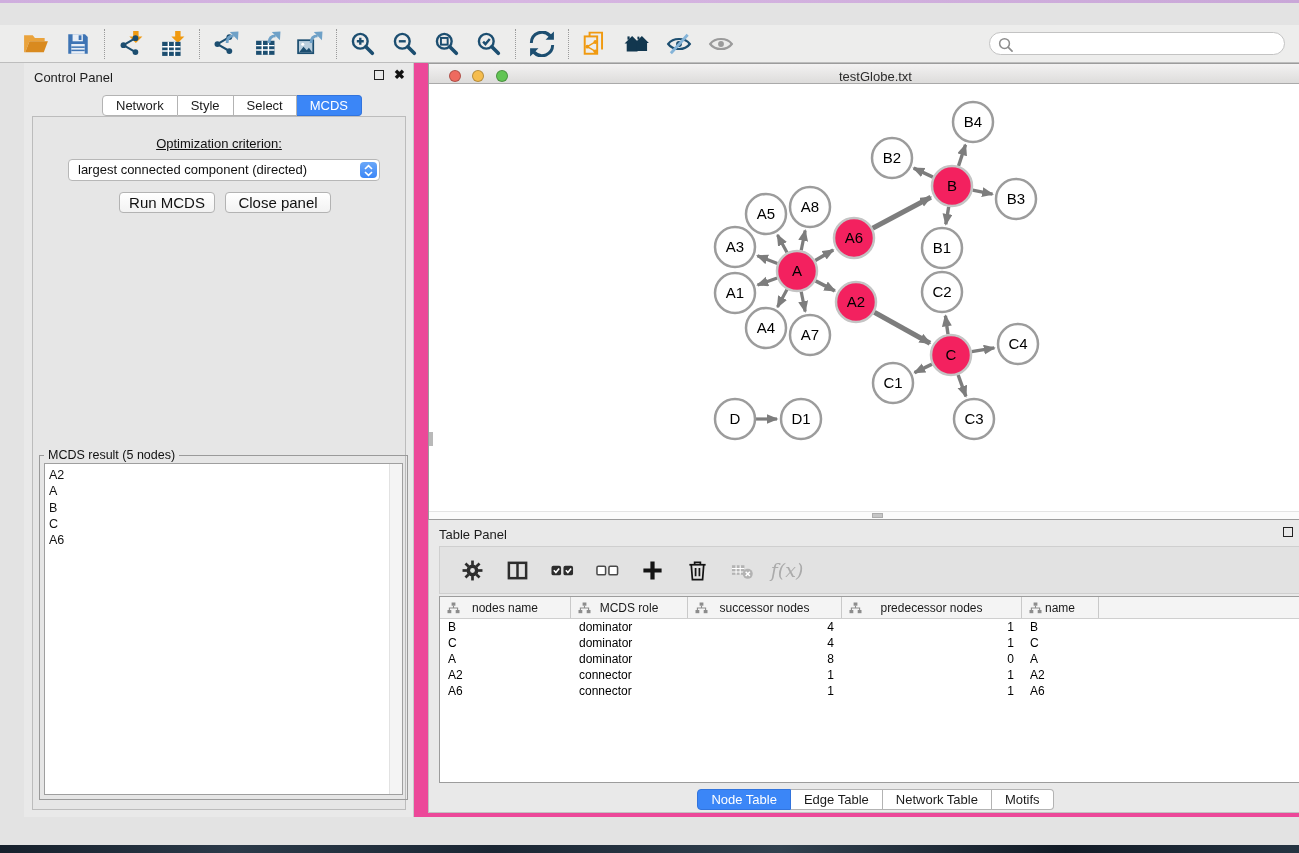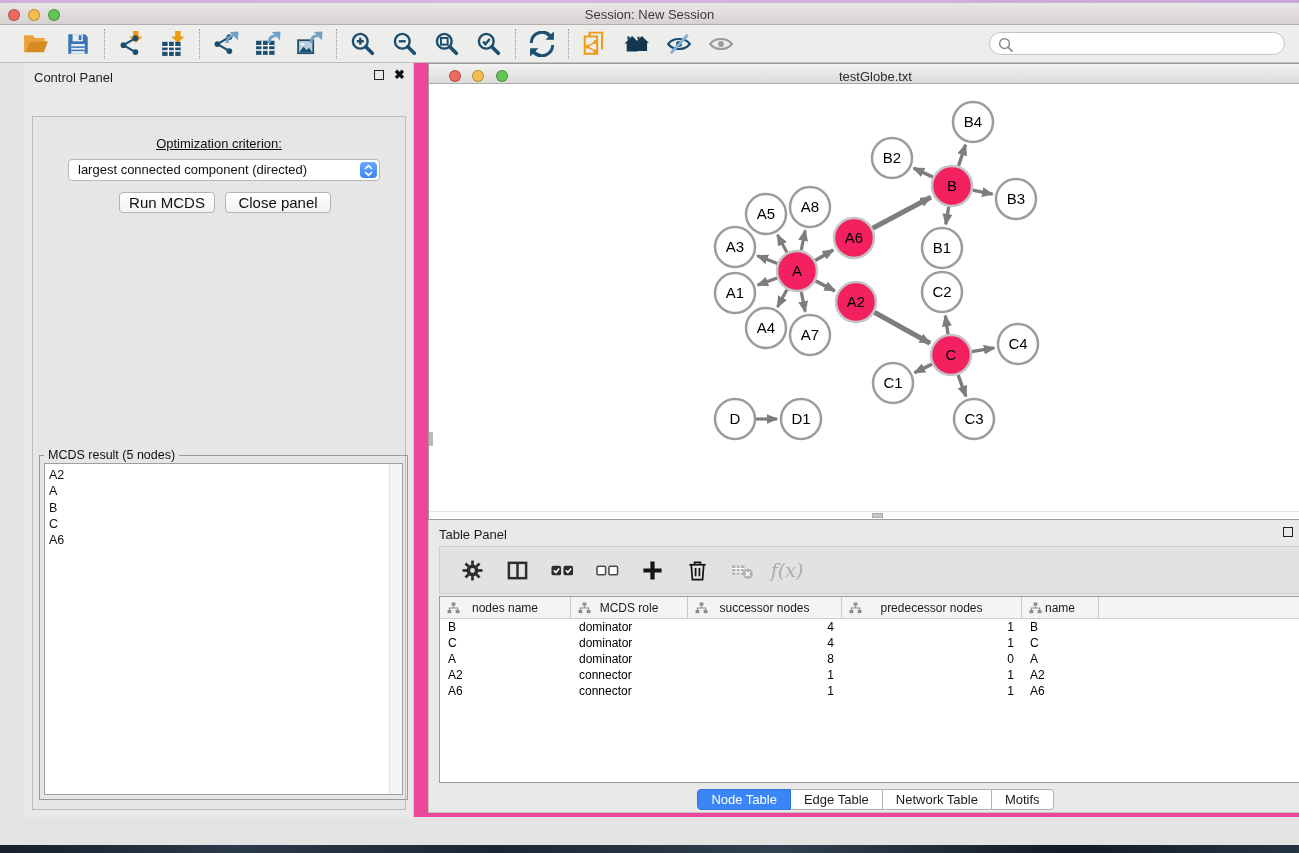--- a/index.html
+++ b/index.html
@@ -111,26 +111,20 @@
   .mem-dot { width:11px; height:11px; border-radius:50%; background:#1fa336; border:1px solid #157a27; }
 
   .node-label { font-size:15px; fill:#000; }
 </style>
 </head>
 <body>
 
 <div class="screen">
   <div class="desktop-top"></div>
 
-  <div class="titlebar">
-    <span class="tl red"></span>
-    <span class="tl yellow"></span>
-    <span class="tl green"></span>
-    <div class="win-title">Session: New Session</div>
-  </div>
 
   <div class="toolbar">
     <div id="tb-groups" style="display:flex;align-items:center;">
         <div class="tb-group">
           <div class="tb-btn">
             <svg width="26" height="26" viewBox="0 0 24 24">
               <path fill="#eaa33c" d="M1 4 h8 l2 2.5 h9 v3 H6 L2 19.5 H1 z"></path>
               <path fill="#d98a1f" d="M6 9.5 h17 l-3.8 10 H2 z"></path>
             </svg>
           </div>
@@ -315,20 +309,26 @@
   <div class="main">
 
     <div class="control-panel">
       <div class="panel-header">
         <div class="panel-title">Control Panel</div>
         <div class="panel-icons">
           <span class="float-box"></span>
           <span class="close-x">✖</span>
         </div>
       </div>
+      <div class="seg cp-tabs" id="cp-tabs">
+          <div class="tab">Network</div>
+          <div class="tab">Style</div>
+          <div class="tab">Select</div>
+          <div class="tab selected">MCDS</div>
+        </div>
       <div class="cp-content">
         <div class="opt-label">Optimization criterion:</div>
         <div class="combo">
           <span>largest connected component (directed)</span>
           <span class="combo-stepper">
             <svg width="11" height="13" viewBox="0 0 11 13">
                 <path d="M2 5 L5.5 1.6 L9 5" fill="none" stroke="#fff" stroke-width="1.6"></path>
                 <path d="M2 8 L5.5 11.4 L9 8" fill="none" stroke="#fff" stroke-width="1.6"></path>
               </svg>
           </span>

